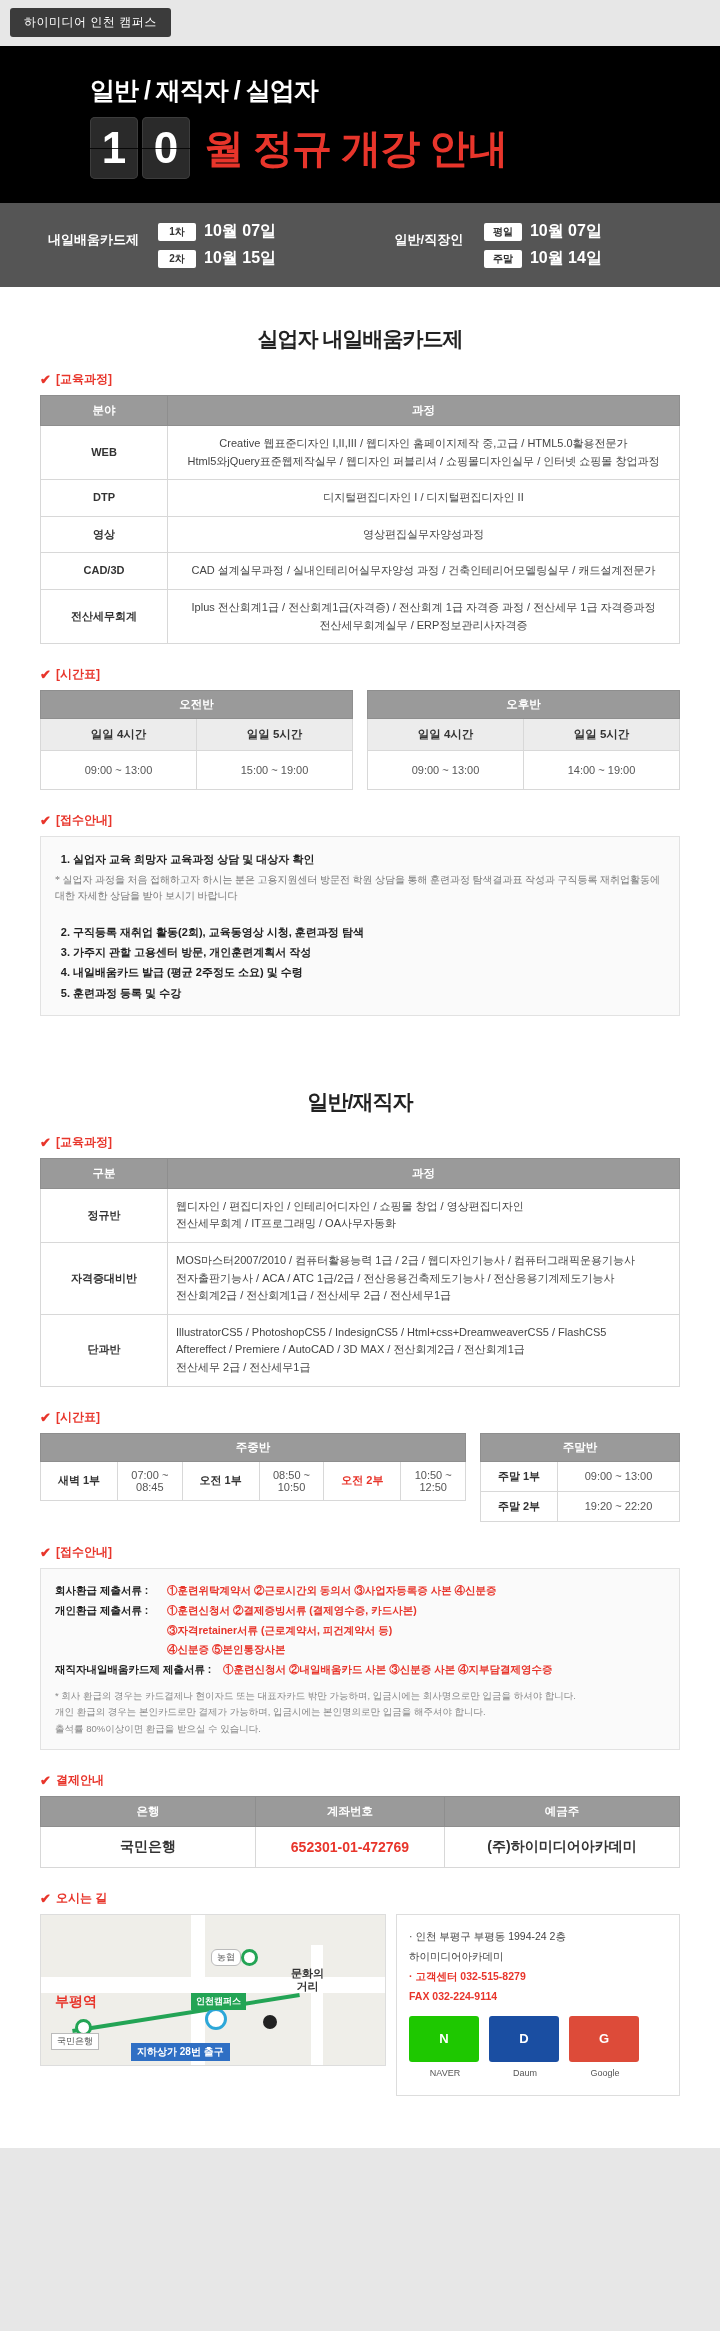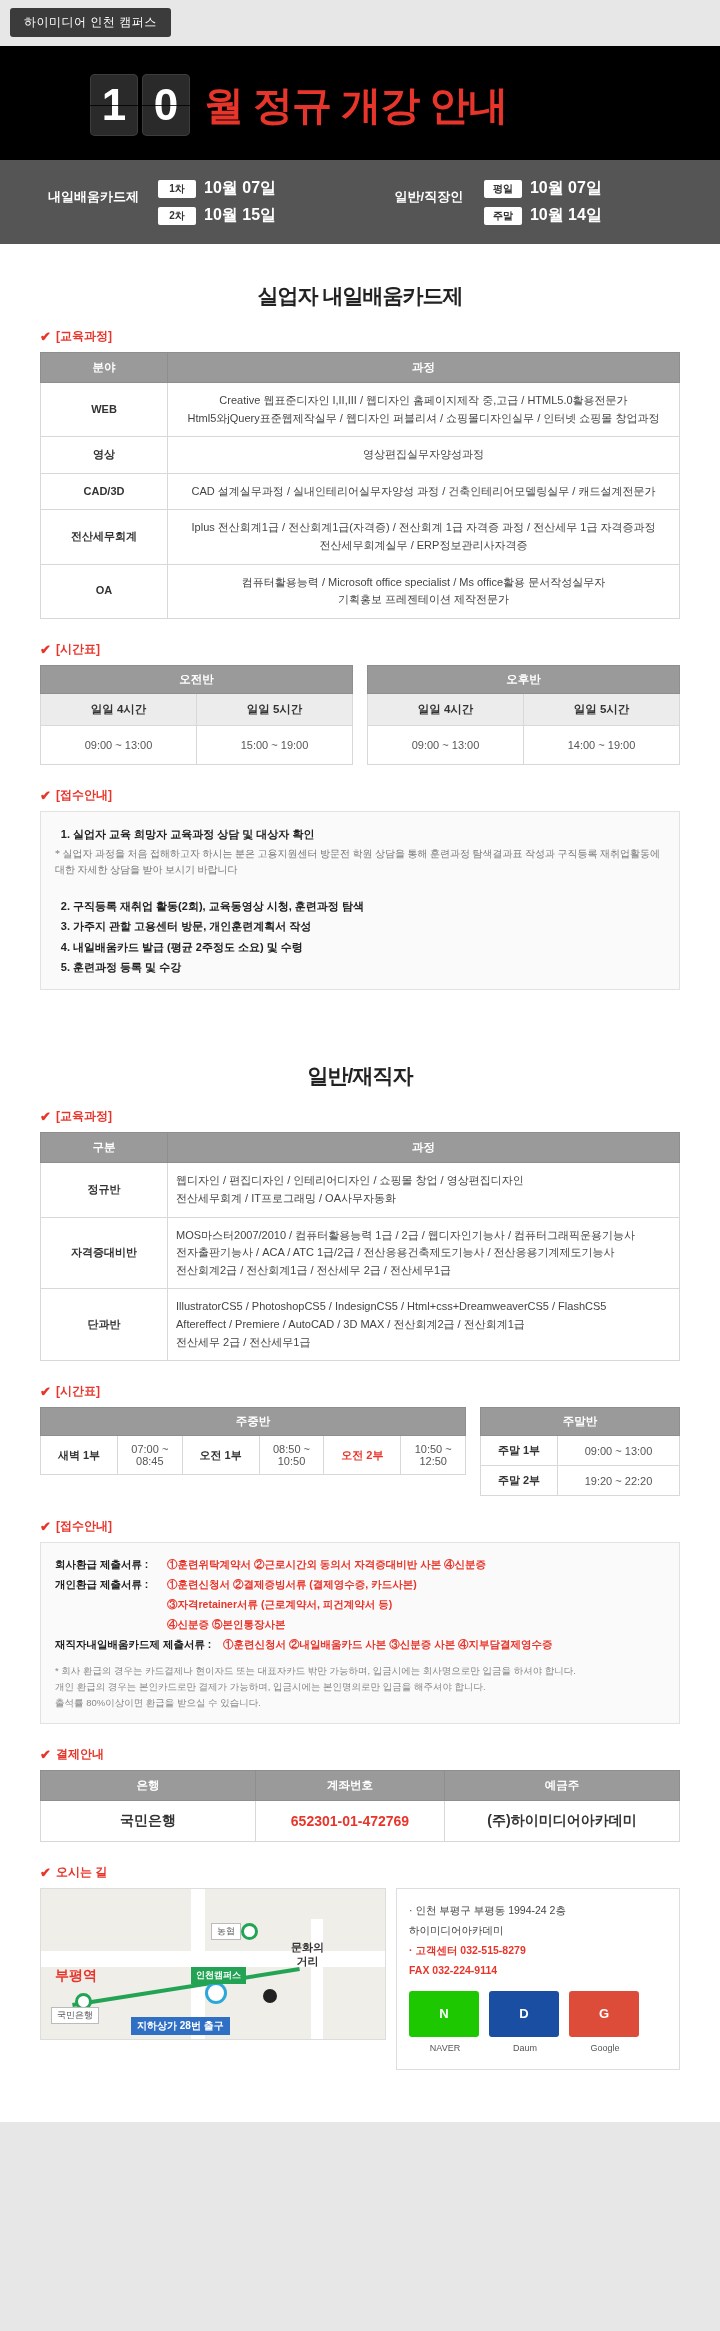--- a/index.html
+++ b/index.html
@@ -147,20 +147,21 @@
 <body>
 
 <div class="page">
 
   <div class="topbar">
     <div class="brandtab">하이미디어 인천 캠퍼스</div>
   </div>
 
   <div class="hero">
     <div class="hero-inner">
+      <div class="hero-sub">일반 / 재직자 / 실업자</div>
       <div class="hero-row">
         <div class="flip">
           <div class="flipcard">
               <span>1</span>
             </div>
           <div class="flipcard">
               <span>0</span>
             </div>
         </div>
         <div class="hero-title">월 정규 개강 안내</div>
@@ -211,36 +212,35 @@
           <tr>
         <th style="width:110px">분야</th>
         <th>과정</th>
       </tr>
       <tr>
         <td class="k">WEB</td>
         <td style="text-align:center;white-space:pre-line">Creative 웹표준디자인 I,II,III / 웹디자인 홈페이지제작 중,고급 / HTML5.0활용전문가
 Html5와jQuery표준웹제작실무 / 웹디자인 퍼블리셔 / 쇼핑몰디자인실무 / 인터넷 쇼핑몰 창업과정</td>
       </tr>
       <tr>
+        <td class="k">DTP</td>
+        <td style="text-align:center;white-space:pre-line">디지털편집디자인 I / 디지털편집디자인 II</td>
+      </tr>
+      <tr>
         <td class="k">영상</td>
         <td style="text-align:center;white-space:pre-line">영상편집실무자양성과정</td>
       </tr>
       <tr>
         <td class="k">CAD/3D</td>
         <td style="text-align:center;white-space:pre-line">CAD 설계실무과정 / 실내인테리어실무자양성 과정 / 건축인테리어모델링실무 / 캐드설계전문가</td>
       </tr>
       <tr>
         <td class="k">전산세무회계</td>
         <td style="text-align:center;white-space:pre-line">Iplus 전산회계1급 / 전산회계1급(자격증) / 전산회계 1급 자격증 과정 / 전산세무 1급 자격증과정
 전산세무회계실무 / ERP정보관리사자격증</td>
-      </tr>
-      <tr>
-        <td class="k">OA</td>
-        <td style="text-align:center;white-space:pre-line">컴퓨터활용능력 / Microsoft office specialist / Ms office활용 문서작성실무자
-기획홍보 프레젠테이션 제작전문가</td>
       </tr>
     </tbody>
       </table>
 
     <div class="gap"></div>
 
     <div class="sublabel">
       <span class="check">✔</span>
       <span class="txt">[시간표]</span>
     </div>
@@ -381,21 +381,21 @@
 
     <div class="gap"></div>
 
     <div class="sublabel">
       <span class="check">✔</span>
       <span class="txt">[접수안내]</span>
     </div>
     <div class="reg">
       <div class="row">
         <div class="rk">회사환급 제출서류 :</div>
-        <div class="rv hl" style="white-space:pre-line">①훈련위탁계약서 ②근로시간외 동의서 자격증대비반 사본 ④신분증</div>
+        <div class="rv hl" style="white-space:pre-line">①훈련위탁계약서 ②근로시간외 동의서 ③사업자등록증 사본 ④신분증</div>
       </div>
       <div class="row">
         <div class="rk">개인환급 제출서류 :</div>
         <div class="rv hl" style="white-space:pre-line">①훈련신청서 ②결제증빙서류 (결제영수증, 카드사본)
 ③자격retainer서류 (근로계약서, 피건계약서 등)
 ④신분증 ⑤본인통장사본</div>
       </div>
       <div class="row">
         <div class="rk" style="width:168px">재직자내일배움카드제 제출서류 :</div>
         <div class="rv hl" style="white-space:pre-line">①훈련신청서 ②내일배움카드 사본 ③신분증 사본 ④지부담결제영수증</div>
@@ -435,21 +435,21 @@
     <div class="mapbox">
       <div class="map">
         <div class="road" style="left:0;top:62px;width:380px;height:16px;"></div>
         <div class="road" style="left:150px;top:0;width:14px;height:150px;"></div>
         <div class="road" style="left:270px;top:30px;width:12px;height:120px;"></div>
         <div class="greenline" style="left:30px;top:96px;width:230px;transform:rotate(-9deg);"></div>
         <div class="dot" style="left:200px;top:34px;"></div>
         <div class="dot" style="left:34px;top:104px;"></div>
         <div class="dot blue" style="left:164px;top:93px;"></div>
         <div class="dot black" style="left:222px;top:100px;"></div>
-        <div class="pill" style="left:170px;top:34px;">농협</div>
+        <div class="pill" style="left:170px;top:34px;border-radius:6px;">농협</div>
         <div class="pill" style="left:10px;top:118px;">국민은행</div>
         <div class="maplabel" style="left:14px;top:78px;color:#e8352b;font-size:14px;">부평역</div>
         <div class="maplabel" style="left:250px;top:52px;color:#333;white-space:pre-line;text-align:center;line-height:1.2;">문화의
 거리</div>
         <div class="greenbox" style="left:150px;top:78px;">인천캠퍼스</div>
         <div class="bluebox" style="left:90px;top:128px;">지하상가 28번 출구</div>
       </div>
       <div class="info">
         <div>· 인천 부평구 부평동 1994-24 2층</div>
         <div>  하이미디어아카데미</div>

